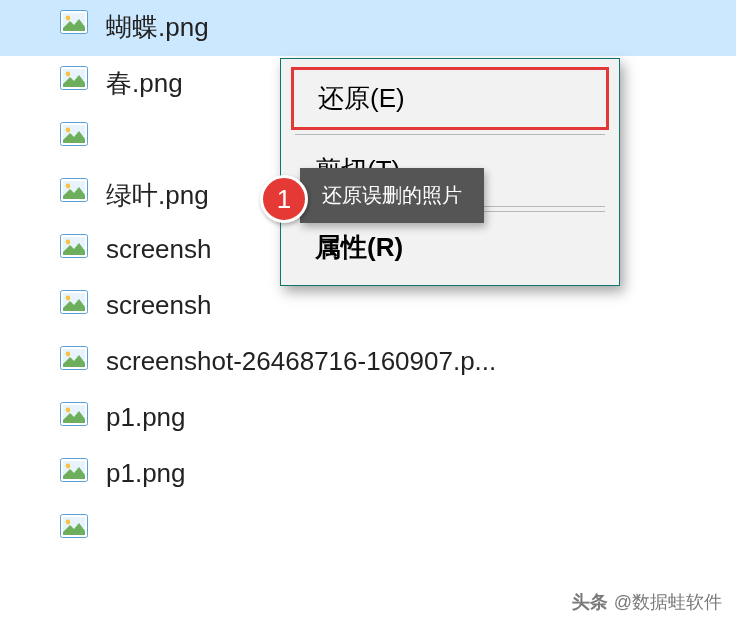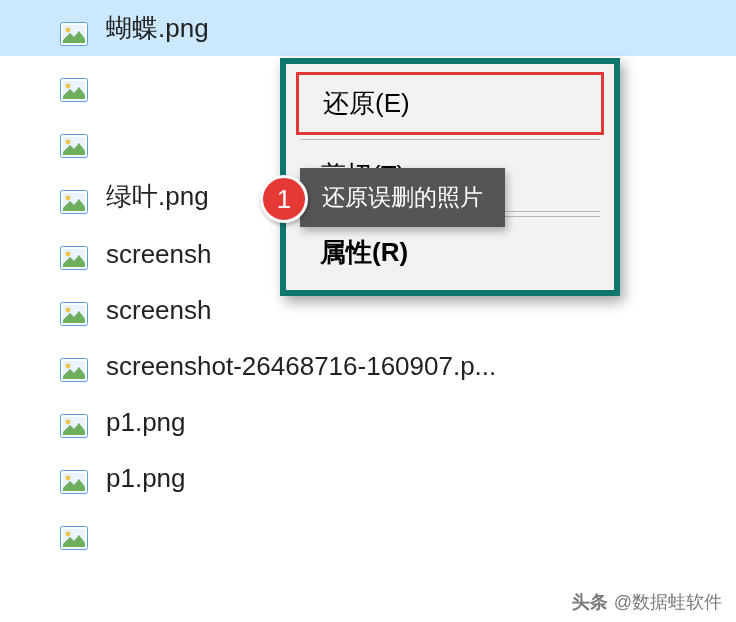--- a/index.html
+++ b/index.html
@@ -9,22 +9,22 @@
       background: #fff;
       font-family: "Microsoft YaHei", "SimSun", sans-serif;
       position: relative;
       overflow: hidden;
     }
     .file-list {
       padding: 0;
     }
     .file-item {
       display: flex;
-      align-items: flex-end;
-      padding: 10px 20px 10px 60px;
+      align-items: flex-start;
+      padding: 10px 20px 24px 60px;
       font-size: 26px;
       color: #222;
       height: 56px;
       gap: 18px;
     }
     .file-item.selected {
       background: #cce8ff;
     }
     .file-icon {
       width: 28px;
@@ -39,21 +39,21 @@
       white-space: nowrap;
       overflow: hidden;
       text-overflow: ellipsis;
     }
     .context-menu {
       position: absolute;
       top: 58px;
       left: 280px;
       width: 340px;
       background: #f2f2f2;
-      border: 6px solid #0f766e;
+      border: 1px solid #0f766e;
       box-shadow: 4px 6px 12px rgba(0,0,0,0.35);
       padding: 6px 4px;
     }
     .menu-item {
       padding: 14px 30px;
       font-size: 26px;
       color: #000;
       text-align: left;
     }
     .menu-item.highlighted {
@@ -68,21 +68,21 @@
       height: 1px;
       background: #b8b8b8;
       margin: 4px 10px;
     }
     .tooltip {
       position: absolute;
       top: 168px;
       left: 300px;
       background: #555;
       color: #fff;
-      font-size: 23px;
+      font-size: 20px;
       padding: 14px 22px;
       display: flex;
       align-items: center;
       box-shadow: 2px 4px 8px rgba(0,0,0,0.3);
       z-index: 20;
     }
     .tooltip .arrow {
       position: absolute;
       left: -14px;
       top: 50%;
@@ -141,20 +141,21 @@
   </div>
   <div class="file-item">
     <span class="file-icon">
       <svg width="28" height="24" viewBox="0 0 28 24">
           <rect x="0.5" y="0.5" width="27" height="23" rx="2" fill="#fff" stroke="#5aa0d8"></rect>
           <rect x="3" y="3" width="22" height="18" fill="#e8f3fb"></rect>
           <circle cx="8" cy="8" r="2.4" fill="#f5c24a"></circle>
           <path d="M3 18 L10 11 L14 15 L19 9 L25 17 V21 H3 Z" fill="#6eaf5e"></path>
         </svg>
     </span>
+    <span class="file-name">春.png</span>
   </div>
   <div class="file-item">
     <span class="file-icon">
       <svg width="28" height="24" viewBox="0 0 28 24">
           <rect x="0.5" y="0.5" width="27" height="23" rx="2" fill="#fff" stroke="#5aa0d8"></rect>
           <rect x="3" y="3" width="22" height="18" fill="#e8f3fb"></rect>
           <circle cx="8" cy="8" r="2.4" fill="#f5c24a"></circle>
           <path d="M3 18 L10 11 L14 15 L19 9 L25 17 V21 H3 Z" fill="#6eaf5e"></path>
         </svg>
     </span>

